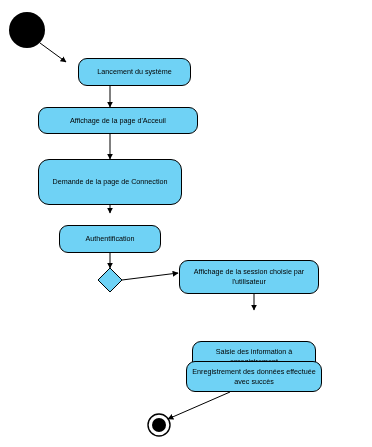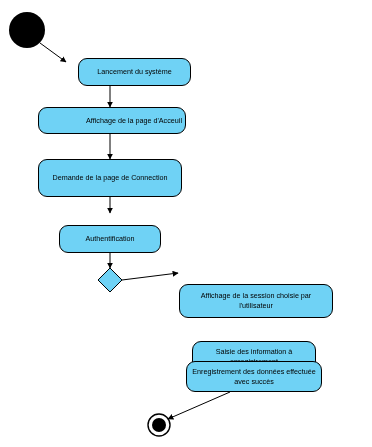--- a/index.html
+++ b/index.html
@@ -77,33 +77,33 @@
     <path d="M 230 392 L 168 419" stroke="#000000" stroke-width="1" fill="none" marker-end="url(#arrow)"></path>
 
     <circle cx="159" cy="425" r="11" fill="#ffffff" stroke="#000000" stroke-width="1.4"></circle>
     <circle cx="159" cy="425" r="7" fill="#000000"></circle>
   </svg>
 
   <div class="node" style="left:54px; top:58px; width:113px; height:28px;margin-left:24px;">
     <span>Lancement du système</span>
   </div>
 
-  <div class="node" style="left:38px; top:107px; width:148px; height:27px;text-align:right;">
+  <div class="node" style="left:38px; top:107px; width:160px; height:27px;">
     <span>Affichage de la page d'Acceuil</span>
   </div>
 
-  <div class="node" style="left:38px; top:159px; width:144px; height:38px;">
+  <div class="node" style="left:38px; top:159px; width:144px; height:46px;border-radius:11px;">
     <span>Demande de la page de Connection</span>
   </div>
 
   <div class="node" style="left:59px; top:213px; width:102px; height:28px;margin-top:12px;">
     <span>Authentification</span>
   </div>
 
-  <div class="node" style="left:179px; top:260px; width:154px; height:34px;margin-top:24px;">
+  <div class="node" style="left:179px; top:260px; width:140px; height:34px;">
     <span>Affichage de la session choisie par l'utilisateur</span>
   </div>
 
   <div class="node" style="left:192px; top:310px; width:124px; height:31px;margin-top:31px;">
     <span>Saisie des information à enregistrement</span>
   </div>
 
   <div class="node" style="left:186px; top:361px; width:136px; height:31px;">
     <span>Enregistrement des données effectuée avec succès</span>
   </div>

